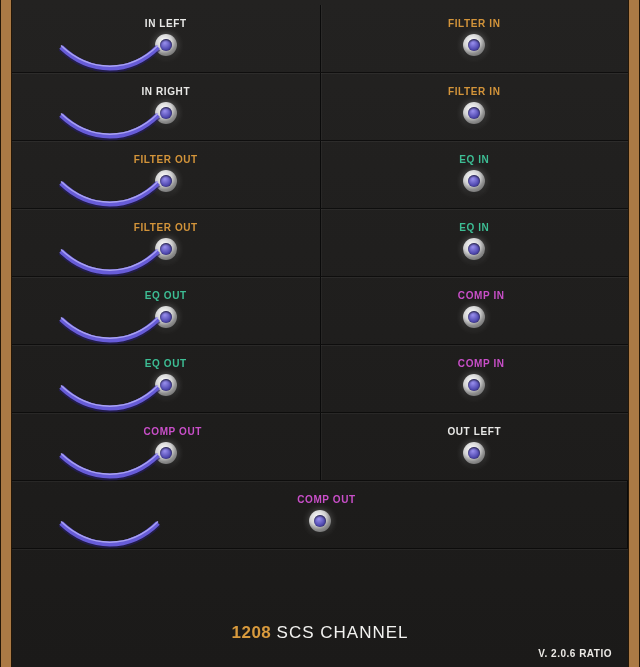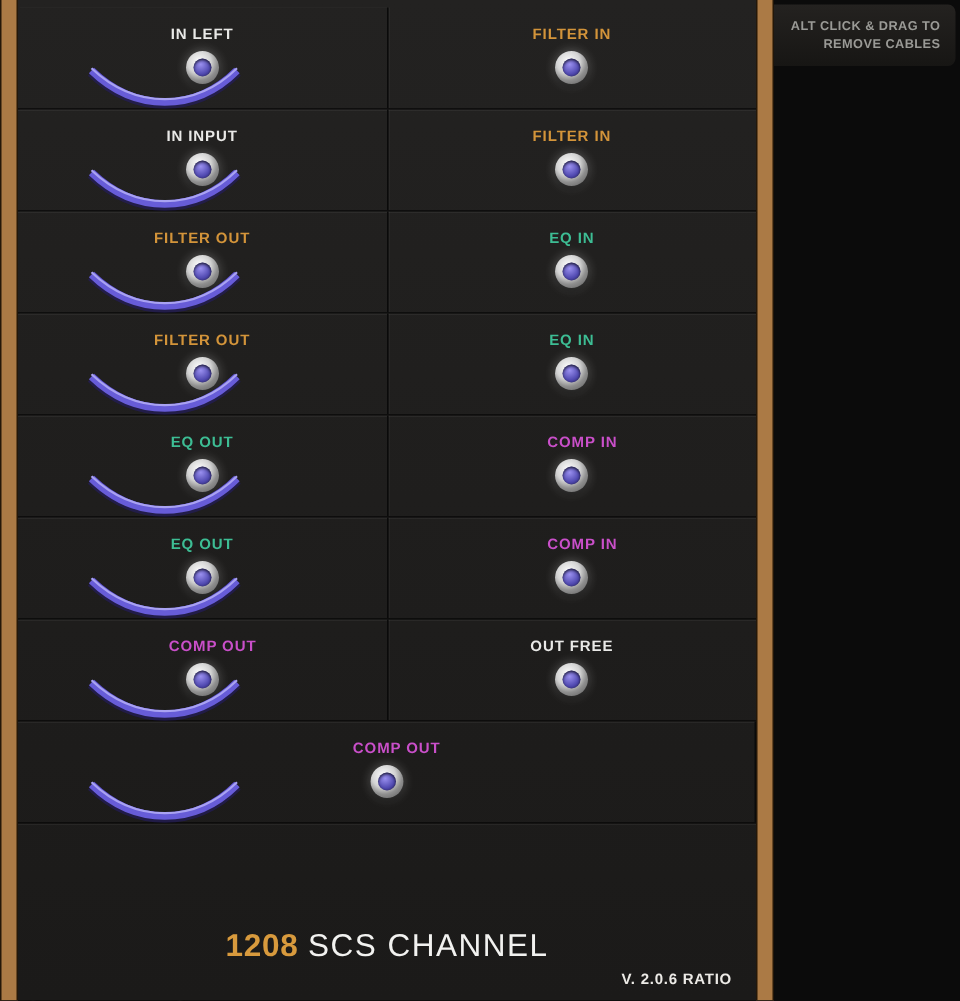--- a/index.html
+++ b/index.html
@@ -1,17 +1,17 @@
 <!DOCTYPE html>
 <html><head>
 <meta charset="utf-8">
 <style>
   * { margin:0; padding:0; box-sizing:border-box; }
   html,body { width:640px; height:667px; background:#0b0b0b; font-family:"Liberation Sans",sans-serif; overflow:hidden; }
-  #app { position:relative; width:516px; height:667px; background:#0e0e0e; }
+  #app { position:relative; width:640px; height:667px; background:#0e0e0e; }
 
   
   .hdr-cell { position:absolute; top:3px; height:41px; background:linear-gradient(#242220,#171614); border-radius:5px; display:flex; align-items:center; justify-content:space-between; padding:0 10px; }
   .hdr-titles { display:flex; flex-direction:column; line-height:1.15; }
   .hdr-num { color:#d89a3d; font-weight:bold; font-size:12px; letter-spacing:.5px; }
   .hdr-name { color:#e8e6e2; font-weight:bold; font-size:10.5px; letter-spacing:.5px; }
   .on-btn { width:40px; height:25px; border-radius:4px; border:1px solid #8a6a2f;
     background:linear-gradient(#f7dc9b,#e3b35e 55%,#c9973f); color:#5a3f17; font-weight:bold; font-size:10px;
     display:flex; align-items:center; justify-content:center;
     box-shadow:0 0 14px 3px rgba(255,205,110,.55), inset 0 1px 1px rgba(255,255,255,.7); }
@@ -105,21 +105,21 @@
   .pm-cell { flex:1; display:flex; flex-direction:column; align-items:center; padding-top:13px; gap:5px; }
   .pm-cell.first { border-right:1px solid #0a0a0a; box-shadow:1px 0 0 rgba(255,255,255,.04); }
   .pm-lbl { font-weight:bold; font-size:10px; letter-spacing:.6px; }
   .lbl-io{ color:#e9e9e7; } .lbl-filter{ color:#d3943a; } .lbl-eq{ color:#3dbd94; } .lbl-comp{ color:#c94fc9;padding-left:14px; }
   .jack { width:22px; height:22px; border-radius:50%; position:relative;
     background:radial-gradient(circle at 40% 33%, #ffffff, #d2d2d2 40%, #8f8f8f 62%, #565656);
     box-shadow:0 0 7px rgba(255,255,255,.3), 0 2px 3px rgba(0,0,0,.7); }
   .jack::after { content:''; position:absolute; inset:5px; border-radius:50%;
     background:radial-gradient(circle at 40% 33%, #9a90ef, #5049b0 60%, #272158); box-shadow:inset 0 1px 2px rgba(0,0,0,.7); }
   .cable { position:absolute; left:34px; top:38px; width:126px; height:38px; overflow:visible; }
-  .pm-brand { position:absolute; left:0; right:0; bottom:24px; text-align:center; font-weight:bold; font-size:21px; letter-spacing:.5px; }
+  .pm-brand { position:absolute; left:0; right:0; bottom:24px; text-align:center; font-weight:bold; font-size:17px; letter-spacing:.5px; }
   .pm-brand .bn { color:#d89a3d; } .pm-brand .bt { color:#f2f2f0; font-weight:normal; letter-spacing:1px; }
   .pm-ver { position:absolute; right:16px; bottom:8px; color:#eceae6; font-weight:bold; font-size:10px; letter-spacing:.5px; }
   svg text { font-family:"Liberation Sans",sans-serif; font-weight:bold; }
 </style>
 </head>
 <body>
 
 <div id="app">
 
   <div class="hdr-cell" style="left:3px; width:135px;">
@@ -594,21 +594,21 @@
           </div>
           <svg class="cable" viewBox="0 0 126 38">
             <path d="M15 5 C44 33, 84 33, 112 5" fill="none" stroke="#241c66" stroke-width="7" opacity="0.6"></path>
             <path d="M15 4 C44 32, 84 32, 112 4" fill="none" stroke="#675cd8" stroke-width="5"></path>
             <path d="M15 2.5 C44 30, 84 30, 112 2.5" fill="none" stroke="#a9a2f2" stroke-width="1.5"></path>
           </svg>
         </div>
 
         <div class="pm-row">
           <div class="pm-cell first">
-            <span class="pm-lbl lbl-io">IN INPUT</span>
+            <span class="pm-lbl lbl-io">IN RIGHT</span>
             <div class="jack"></div>
           </div>
           <div class="pm-cell">
             <span class="pm-lbl lbl-filter">FILTER IN</span>
             <div class="jack"></div>
           </div>
           <svg class="cable" viewBox="0 0 126 38">
             <path d="M15 5 C44 33, 84 33, 112 5" fill="none" stroke="#241c66" stroke-width="7" opacity="0.6"></path>
             <path d="M15 4 C44 32, 84 32, 112 4" fill="none" stroke="#675cd8" stroke-width="5"></path>
             <path d="M15 2.5 C44 30, 84 30, 112 2.5" fill="none" stroke="#a9a2f2" stroke-width="1.5"></path>
@@ -678,21 +678,21 @@
             <path d="M15 2.5 C44 30, 84 30, 112 2.5" fill="none" stroke="#a9a2f2" stroke-width="1.5"></path>
           </svg>
         </div>
 
         <div class="pm-row">
           <div class="pm-cell first">
             <span class="pm-lbl lbl-comp">COMP OUT</span>
             <div class="jack"></div>
           </div>
           <div class="pm-cell">
-            <span class="pm-lbl lbl-io">OUT FREE</span>
+            <span class="pm-lbl lbl-io">OUT LEFT</span>
             <div class="jack"></div>
           </div>
           <svg class="cable" viewBox="0 0 126 38">
             <path d="M15 5 C44 33, 84 33, 112 5" fill="none" stroke="#241c66" stroke-width="7" opacity="0.6"></path>
             <path d="M15 4 C44 32, 84 32, 112 4" fill="none" stroke="#675cd8" stroke-width="5"></path>
             <path d="M15 2.5 C44 30, 84 30, 112 2.5" fill="none" stroke="#a9a2f2" stroke-width="1.5"></path>
           </svg>
         </div>
 
         <div class="pm-row">

